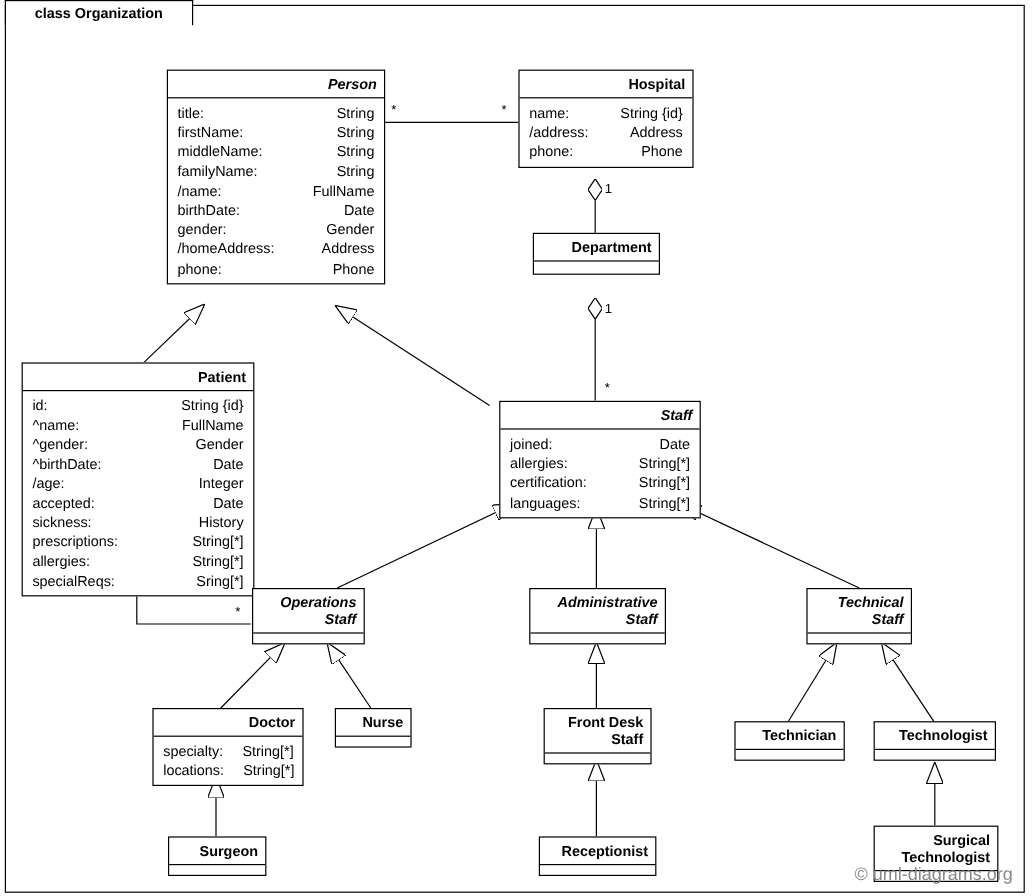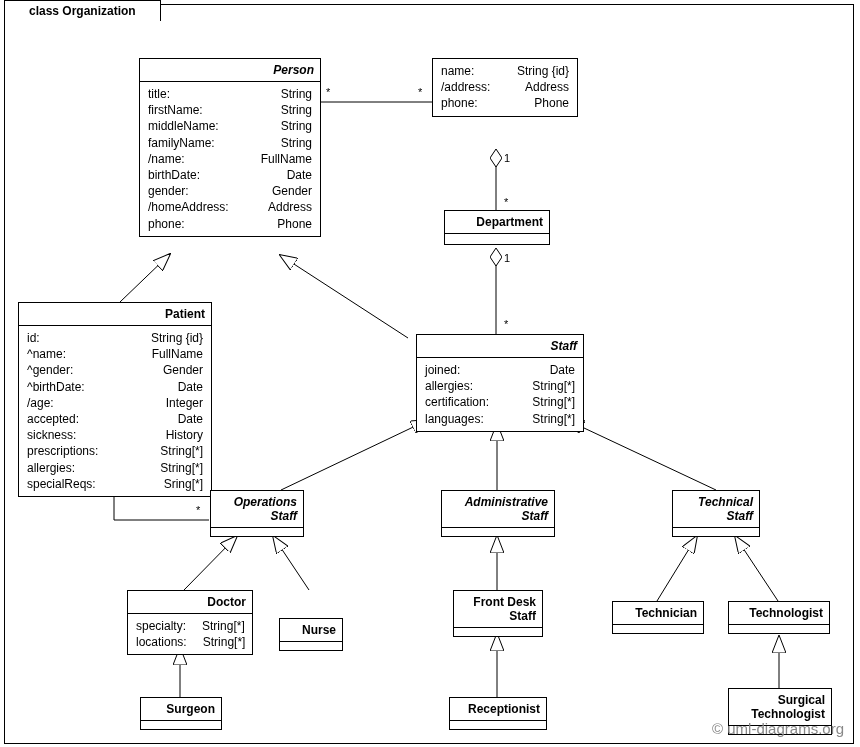--- a/index.html
+++ b/index.html
@@ -114,37 +114,38 @@
           <span>Address</span>
         </div>
     <div class="row">
           <span>phone:</span>
           <span>Phone</span>
         </div>
   </div>
 </div>
 
 <div class="cls" style="left:432px;top:58px;width:144px">
+  <div class="hdr noital">Hospital</div>
   <div class="body">
     <div class="row">
           <span>name:</span>
           <span>String {id}</span>
         </div>
     <div class="row">
           <span>/address:</span>
           <span>Address</span>
         </div>
     <div class="row">
           <span>phone:</span>
           <span>Phone</span>
         </div>
   </div>
 </div>
 
-<div class="cls" style="left:444px;top:210px;width:104px">
+<div class="cls" style="left:444px;top:194px;width:104px">
   <div class="hdr noital" style="border-bottom:0">Department</div>
   <div style="border-top:1px solid #000;height:10px"></div>
 </div>
 
 <div class="cls" style="left:18px;top:302px;width:192px">
   <div class="hdr noital">Patient</div>
   <div class="body">
     <div class="row">
           <span>id:</span>
           <span>String {id}</span>
@@ -232,21 +233,21 @@
           <span>specialty:</span>
           <span>String[*]</span>
         </div>
     <div class="row">
           <span>locations:</span>
           <span>String[*]</span>
         </div>
   </div>
 </div>
 
-<div class="cls" style="left:279px;top:618px;width:62px">
+<div class="cls" style="left:279px;top:590px;width:62px">
   <div class="hdr noital" style="border-bottom:0">Nurse</div>
   <div style="border-top:1px solid #000;height:8px"></div>
 </div>
 
 <div class="cls" style="left:612px;top:601px;width:90px">
   <div class="hdr noital" style="border-bottom:0">Technician</div>
   <div style="border-top:1px solid #000;height:8px"></div>
 </div>
 
 <div class="cls" style="left:453px;top:590px;width:88px">

